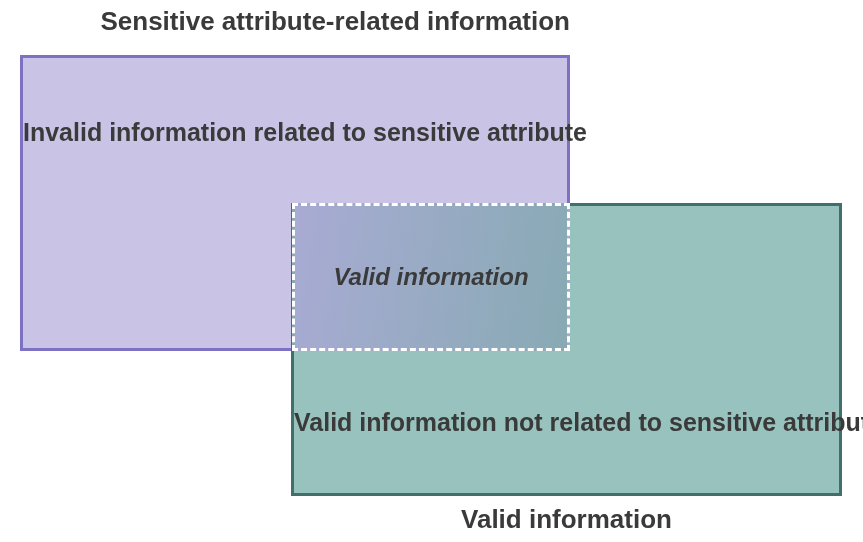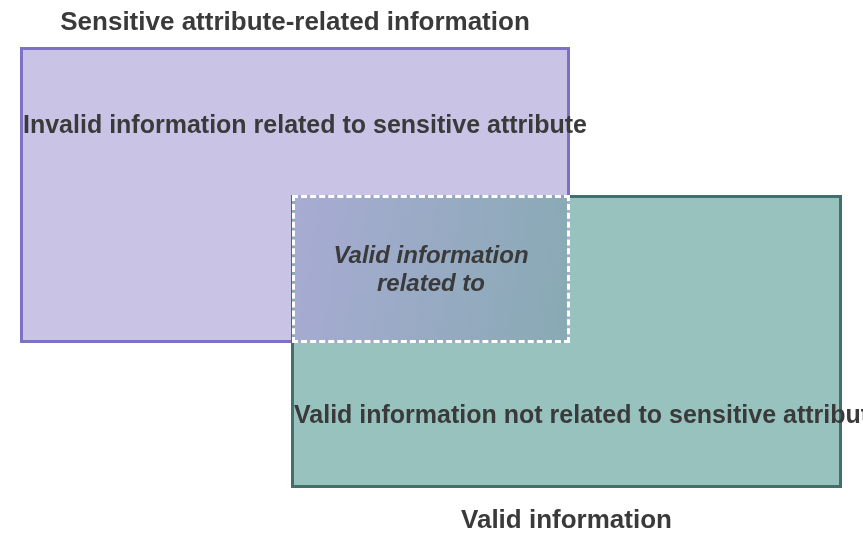--- a/index.html
+++ b/index.html
@@ -31,28 +31,30 @@
     font-size: 26px;
     font-weight: bold;
     text-align: center;
     color: var(--text);
     letter-spacing: 0;
   }
   .title-top {
     left: 20px;
     width: 550px;
     top: 6px;
+    text-align: right;
   }
   .title-bottom {
     left: 291px;
     width: 551px;
     top: 504px;
   }
   .region {
     position: absolute;
+    margin-top: 8px;
   }
   .region-sensitive {
     left: 20px;
     top: 47px;
     width: 550px;
     height: 296px;
     background: var(--purple-fill);
     border: 3px solid var(--purple-border);
     z-index: 1;
   }
@@ -113,18 +115,17 @@
   <div class="region region-sensitive">
     <div class="region-label label-invalid">Invalid information related to sensitive attribute</div>
   </div>
 
   <div class="region region-valid">
     <div class="region-label label-valid-not-related">Valid information not related to sensitive attribute</div>
   </div>
 
   <div class="region region-overlap">
     <div class="overlap-line">Valid information</div>
-    <div class="overlap-line">related to</div>
   </div>
 
   <div class="set-title title-bottom">Valid information</div>
 
 </div>
 
 </body></html>

